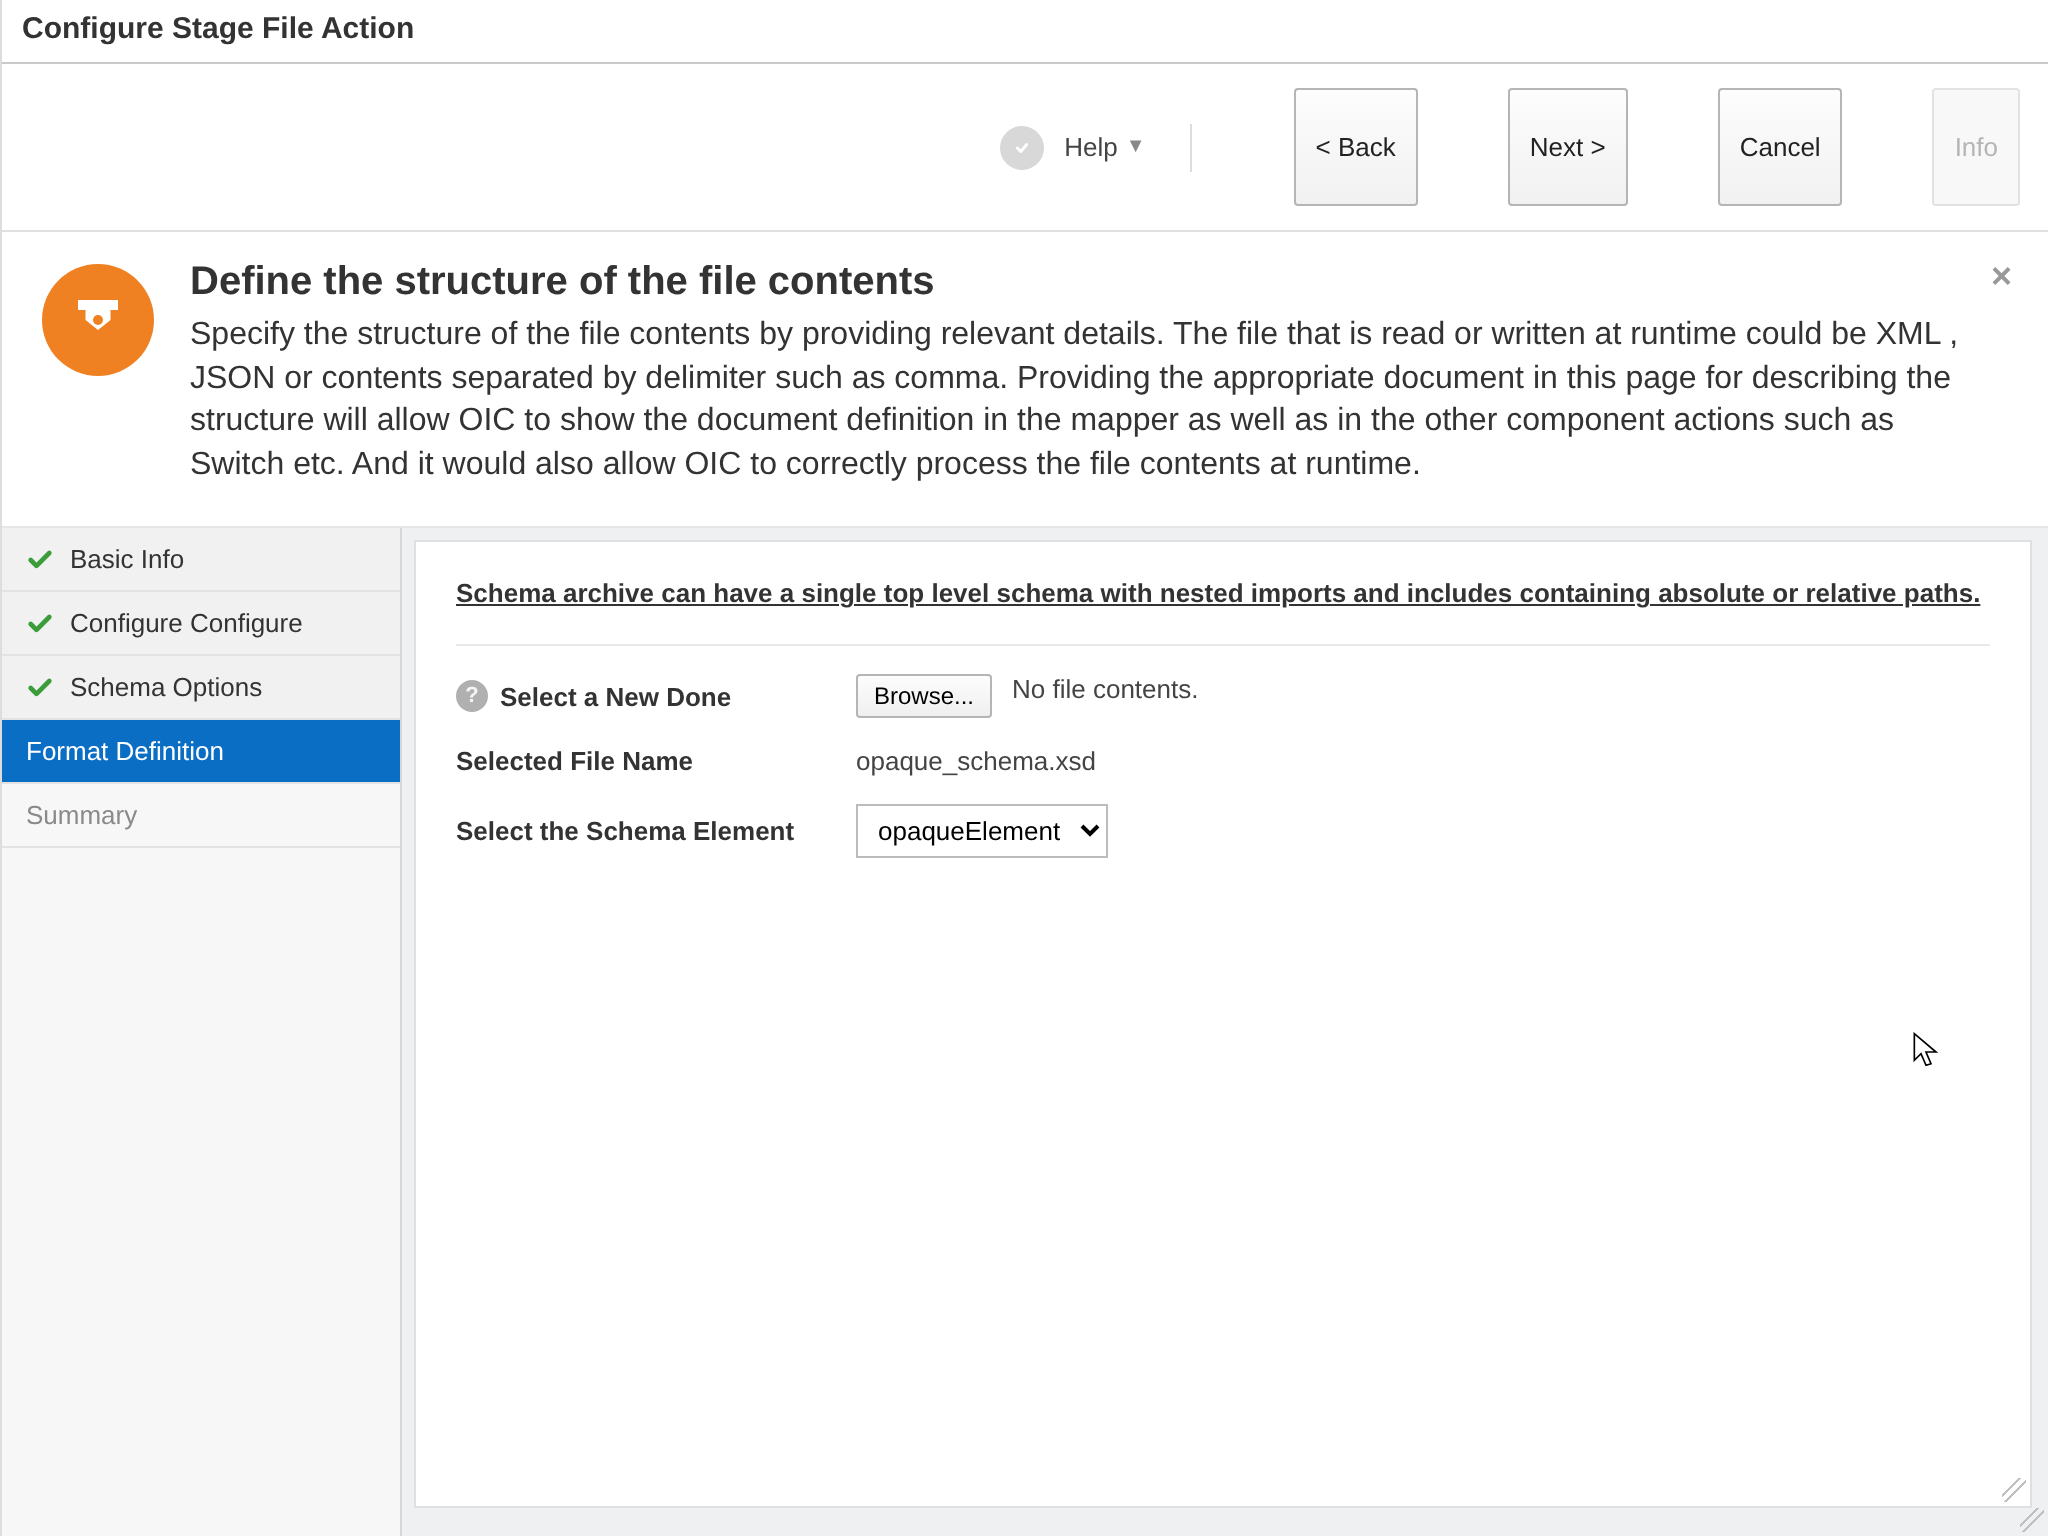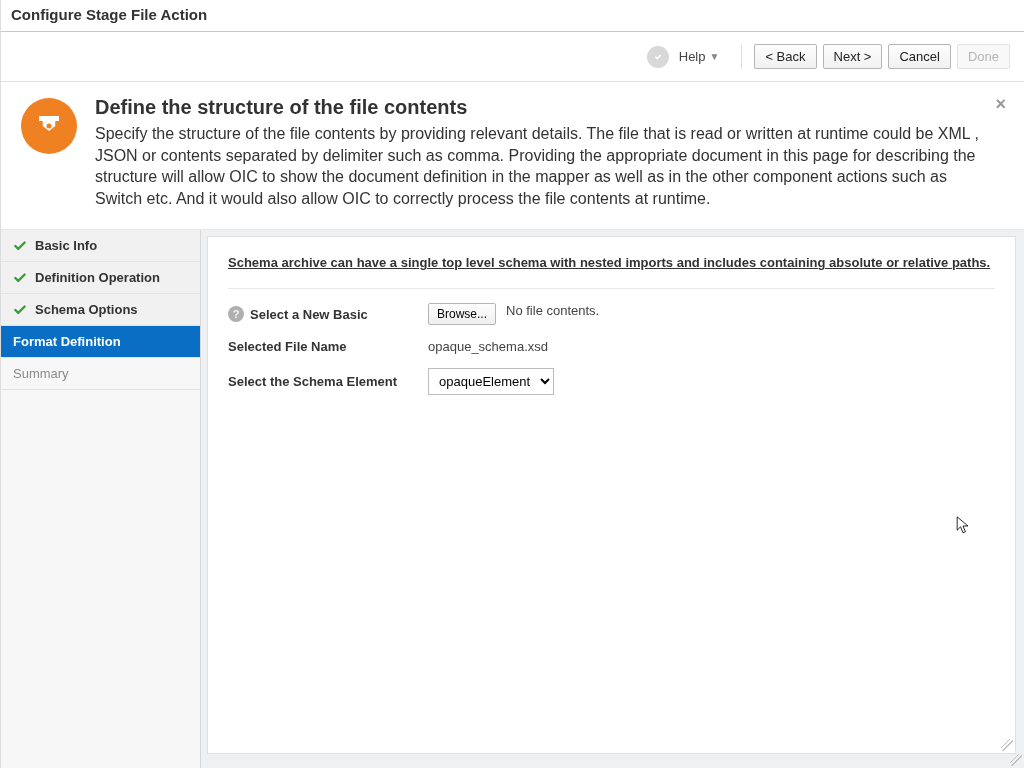--- a/index.html
+++ b/index.html
@@ -37,25 +37,26 @@
     color: #fff; font-size: 12px;
     margin-right: 4px;
   }
   .toolbar .train-icon svg { width: 14px; height: 14px; }
   .help { display: inline-flex; align-items: center; color: #444; margin-right: 10px; cursor: default; }
   .help .chev { margin-left: 4px; color: #888; font-size: 10px; }
   .sep { width: 1px; height: 24px; background: #ddd; margin: 0 6px; }
   .btn {
     border: 1px solid #b5b5b5;
     background: linear-gradient(#fdfdfd, #f1f1f1);
-    padding: 4px 10px;
+    padding: 21px 10px;
     border-radius: 2px;
     font-size: 13px;
     color: #222;
     cursor: pointer;
+    margin-left: 39px;
   }
   .btn:disabled, .btn.disabled {
     border-color: #e2e2e2;
     background: #f8f8f8;
     color: #b5b5b5;
     cursor: default;
   }
 
   
   .banner {
@@ -89,21 +90,21 @@
     background: #f7f7f7;
     border-right: 1px solid #d6d6d6;
   }
   .sidebar .item {
     display: flex; align-items: center;
     padding: 8px 12px;
     border-bottom: 1px solid #e3e3e3;
     font-size: 13px;
     color: #333;
     background: #f1f1f1;
-    font-weight: bold;
+    font-weight: normal;
   }
   .sidebar .item.active { background: #0b6ec5; color: #fff; }
   .sidebar .item.pending { background: #f7f7f7; color: #8a8a8a; font-weight: normal; }
   .sidebar .item .check {
     width: 14px; height: 14px; margin-right: 8px;
     display: inline-flex; align-items: center; justify-content: center;
   }
   .sidebar .item .check svg { width: 14px; height: 14px; }
 
   .content {
@@ -182,21 +183,21 @@
         </svg>
     </span>
     <span class="help">
       <span>Help</span>
       <span class="chev">▼</span>
     </span>
     <span class="sep"></span>
     <button class="btn">&lt;  Back</button>
     <button class="btn">Next  &gt;</button>
     <button class="btn">Cancel</button>
-    <button class="btn disabled" disabled="">Done</button>
+    <button class="btn disabled" disabled="">Info</button>
   </div>
 
   <div class="banner">
     <span class="close">×</span>
     <div class="badge">
       <svg viewBox="0 0 24 24" aria-hidden="true">
         <path d="M4 4h16v4H4z"></path>
         <path d="M7 8v4l5 4 5-4V8z"></path>
         <circle cx="12" cy="12" r="2" fill="#ef8122"></circle>
       </svg>
@@ -216,21 +217,21 @@
             </svg>
         </span>
         <span>Basic Info</span>
       </div>
       <div class="item">
         <span class="check">
           <svg viewBox="0 0 24 24">
               <path d="M4 12l5 5L20 6" stroke="#3a9d3a" stroke-width="4" fill="none" stroke-linecap="round" stroke-linejoin="round"></path>
             </svg>
         </span>
-        <span>Definition Operation</span>
+        <span>Configure Configure</span>
       </div>
       <div class="item">
         <span class="check">
           <svg viewBox="0 0 24 24">
               <path d="M4 12l5 5L20 6" stroke="#3a9d3a" stroke-width="4" fill="none" stroke-linecap="round" stroke-linejoin="round"></path>
             </svg>
         </span>
         <span>Schema Options</span>
       </div>
       <div class="item active">
@@ -241,21 +242,21 @@
       </div>
     </div>
 
     <div class="content">
       <p class="intro2">Schema archive can have a single top level schema with nested imports and includes containing absolute or relative paths.</p>
       <hr>
 
       <div class="form-row">
         <div class="label">
           <span class="help-icon">?</span>
-          <span>Select a New Basic</span>
+          <span>Select a New Done</span>
         </div>
         <div class="field">
           <button class="browse-btn">Browse...</button>
           <span class="static-val">No file contents.</span>
         </div>
       </div>
 
       <div class="form-row">
         <div class="label">
           <span>Selected File Name</span>

